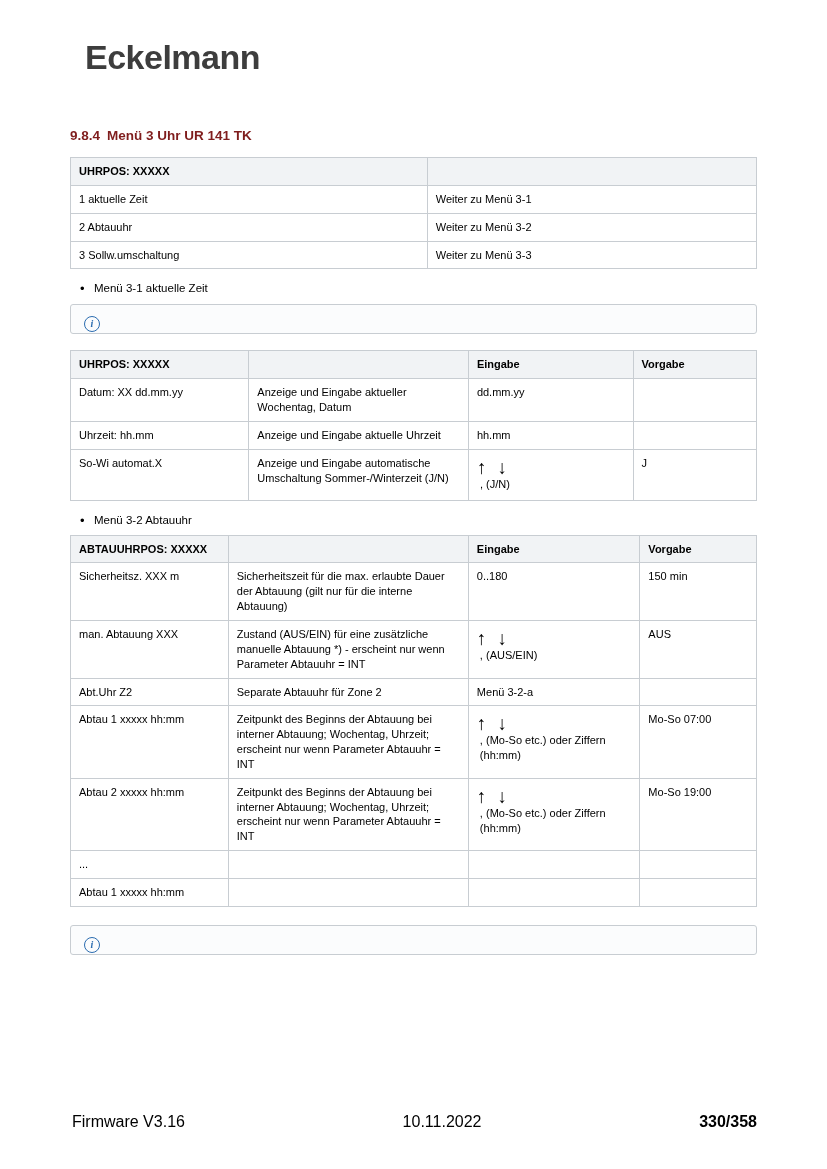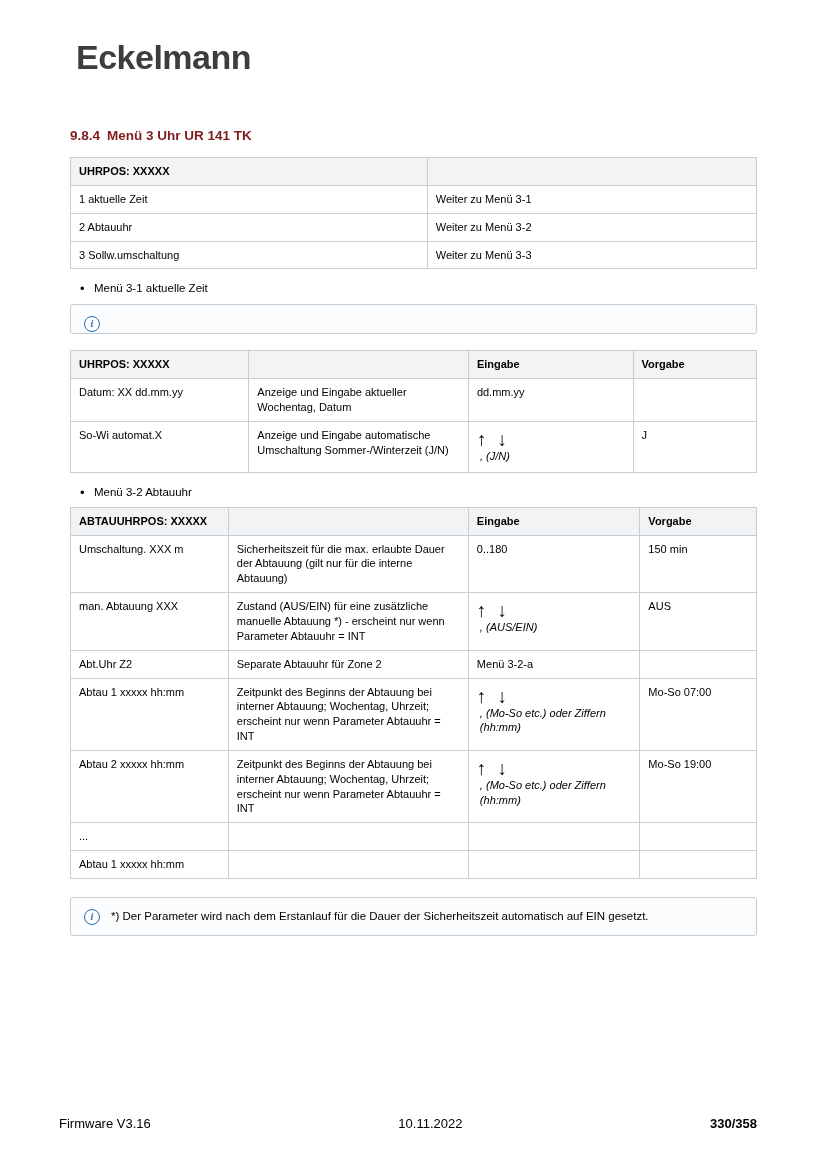--- a/index.html
+++ b/index.html
@@ -17,21 +17,21 @@
   }
   .page {
     position: relative;
     width: 827px;
     height: 1169px;
     box-sizing: border-box;
     padding: 0 70px;
   }
   .brand {
     position: absolute;
-    left: 76px;
+    left: 85px;
     top: 38px;
     font-size: 34px;
     font-weight: bold;
     letter-spacing: -0.5px;
     color: #3d3d3d;
     font-family: "Liberation Sans", sans-serif;
   }
   .content {
     position: absolute;
     left: 70px;
@@ -128,29 +128,28 @@
     padding: 0 3px 0 2px;
   }
   .arrow-row {
     padding-top: 2px;
   }
   .arrow-tail {
     font-size: 11px;
     display: inline-block;
     vertical-align: 2px;
     padding-left: 3px;
-    font-style: italic;
   }
   .spacer-sm { height: 8px; }
   .footer {
     position: absolute;
-    left: 59px;
+    left: 72px;
     right: 70px;
     bottom: 38px;
-    font-size: 13px;
+    font-size: 16px;
     display: flex;
     justify-content: space-between;
     align-items: baseline;
   }
   .footer .page-no { font-weight: bold; }
   .footer .date { }
   col.c1 { width: 22%; }
 </style>
 </head>
 <body>
@@ -209,20 +208,26 @@
         <tr>
           <th>UHRPOS: XXXXX</th>
           <th></th>
           <th>Eingabe</th>
           <th>Vorgabe</th>
         </tr>
         <tr>
           <td>Datum: XX dd.mm.yy</td>
           <td>Anzeige und Eingabe aktueller Wochentag, Datum</td>
           <td>dd.mm.yy</td>
+          <td></td>
+        </tr>
+        <tr>
+          <td>Uhrzeit: hh.mm</td>
+          <td>Anzeige und Eingabe aktuelle Uhrzeit</td>
+          <td>hh.mm</td>
           <td></td>
         </tr>
         <tr>
           <td>So-Wi automat.X</td>
           <td>Anzeige und Eingabe automatische Umschaltung Sommer-/Winterzeit (J/N)</td>
           <td>
             <span class="arrows arrow-row">
               <span class="ar">↑</span><span class="sep">&nbsp;&nbsp;</span><span class="ar">↓</span>
             </span>
             <span class="arrow-tail">, (J/N)</span>
@@ -246,21 +251,21 @@
       <tbody>
         <tr>
           <th>ABTAUUHRPOS: XXXXX</th>
           <th></th>
           <th>Eingabe</th>
           <th>Vorgabe</th>
         </tr>
 
 
         <tr>
-          <td>Umschaltung. XXX m</td>
+          <td>Sicherheitsz. XXX m</td>
           <td>Sicherheitszeit für die max. erlaubte Dauer der Abtauung (gilt nur für die interne Abtauung)</td>
           <td>0..180</td>
           <td>150 min</td>
         </tr>
 
         <tr>
           <td>man. Abtauung XXX</td>
           <td>Zustand (AUS/EIN) für eine zusätzliche manuelle Abtauung *) - erscheint nur wenn Parameter Abtauuhr = INT</td>
           <td>
             <span class="arrows arrow-row">
@@ -315,21 +320,20 @@
           <td></td>
           <td></td>
         </tr>
       </tbody>
     </table>
 
     <div class="spacer-sm"></div>
 
     <div class="note">
       <span class="info-icon">i</span>
-      <span>*) Der Parameter wird nach dem Erstanlauf für die Dauer der Sicherheitszeit automatisch auf EIN gesetzt.</span>
     </div>
 
   </div>
 
   <div class="footer">
     <span class="fw">Firmware V3.16</span>
     <span class="date">10.11.2022</span>
     <span class="page-no">330/358</span>
   </div>
 

